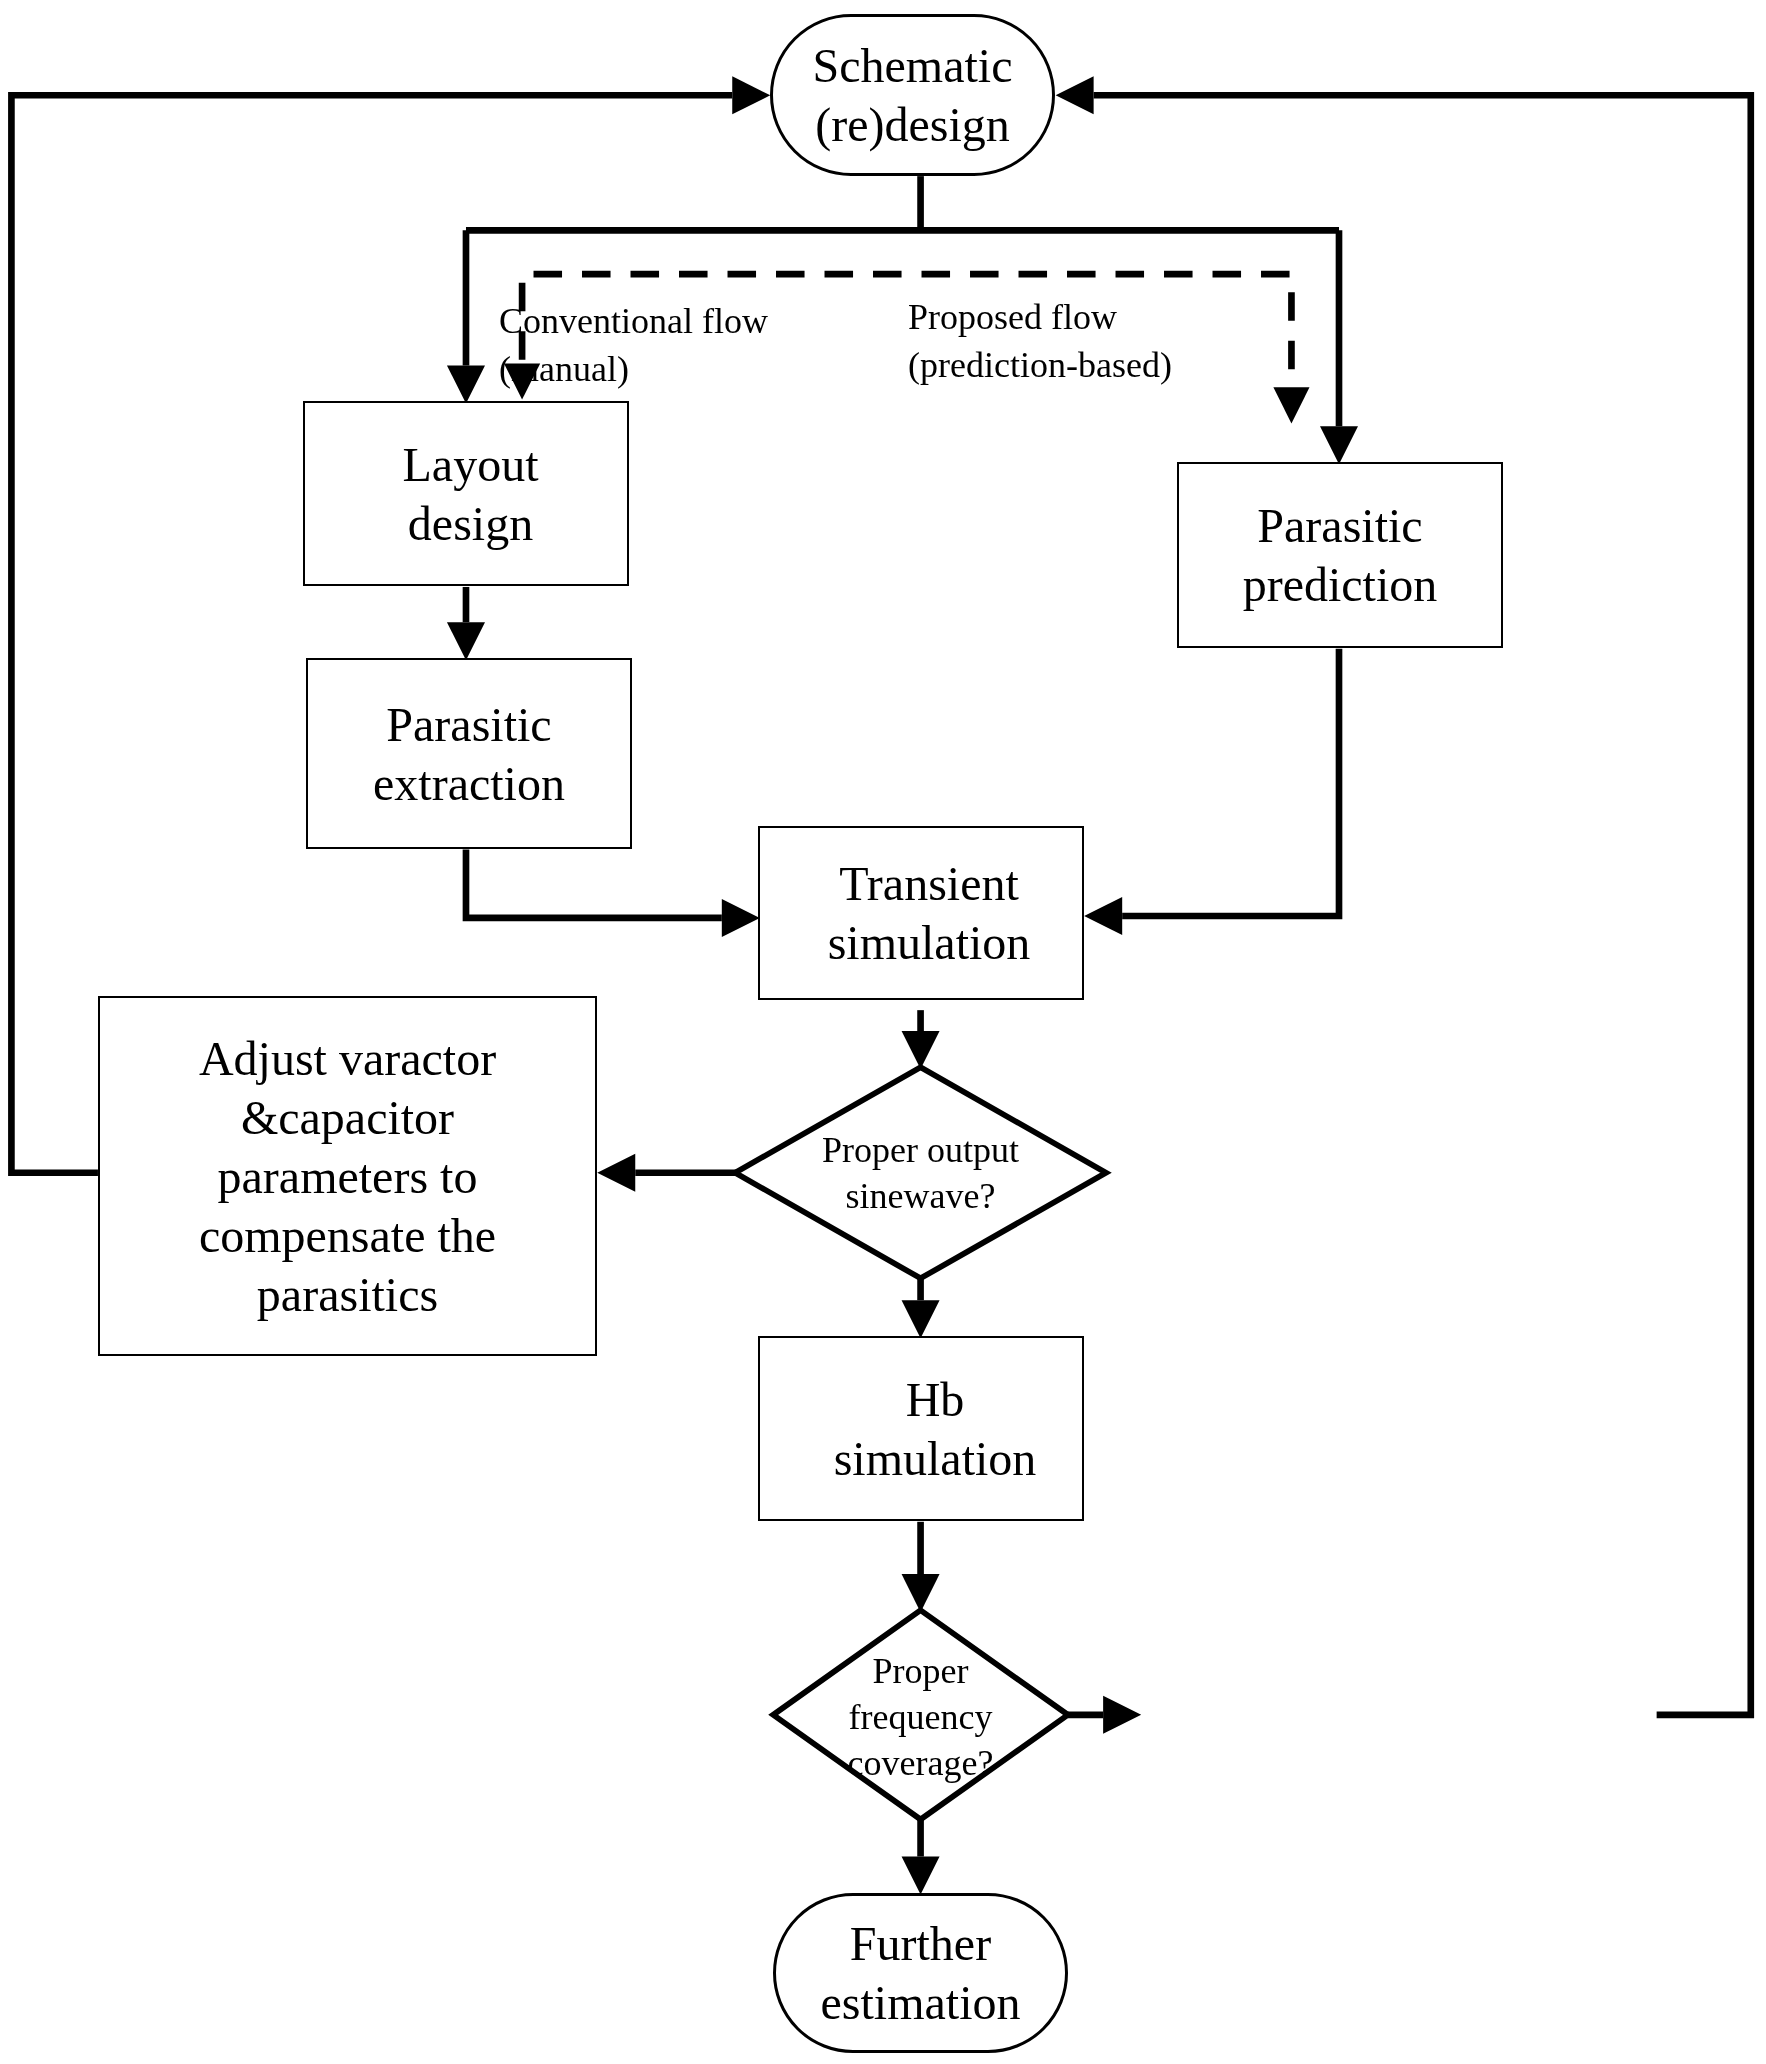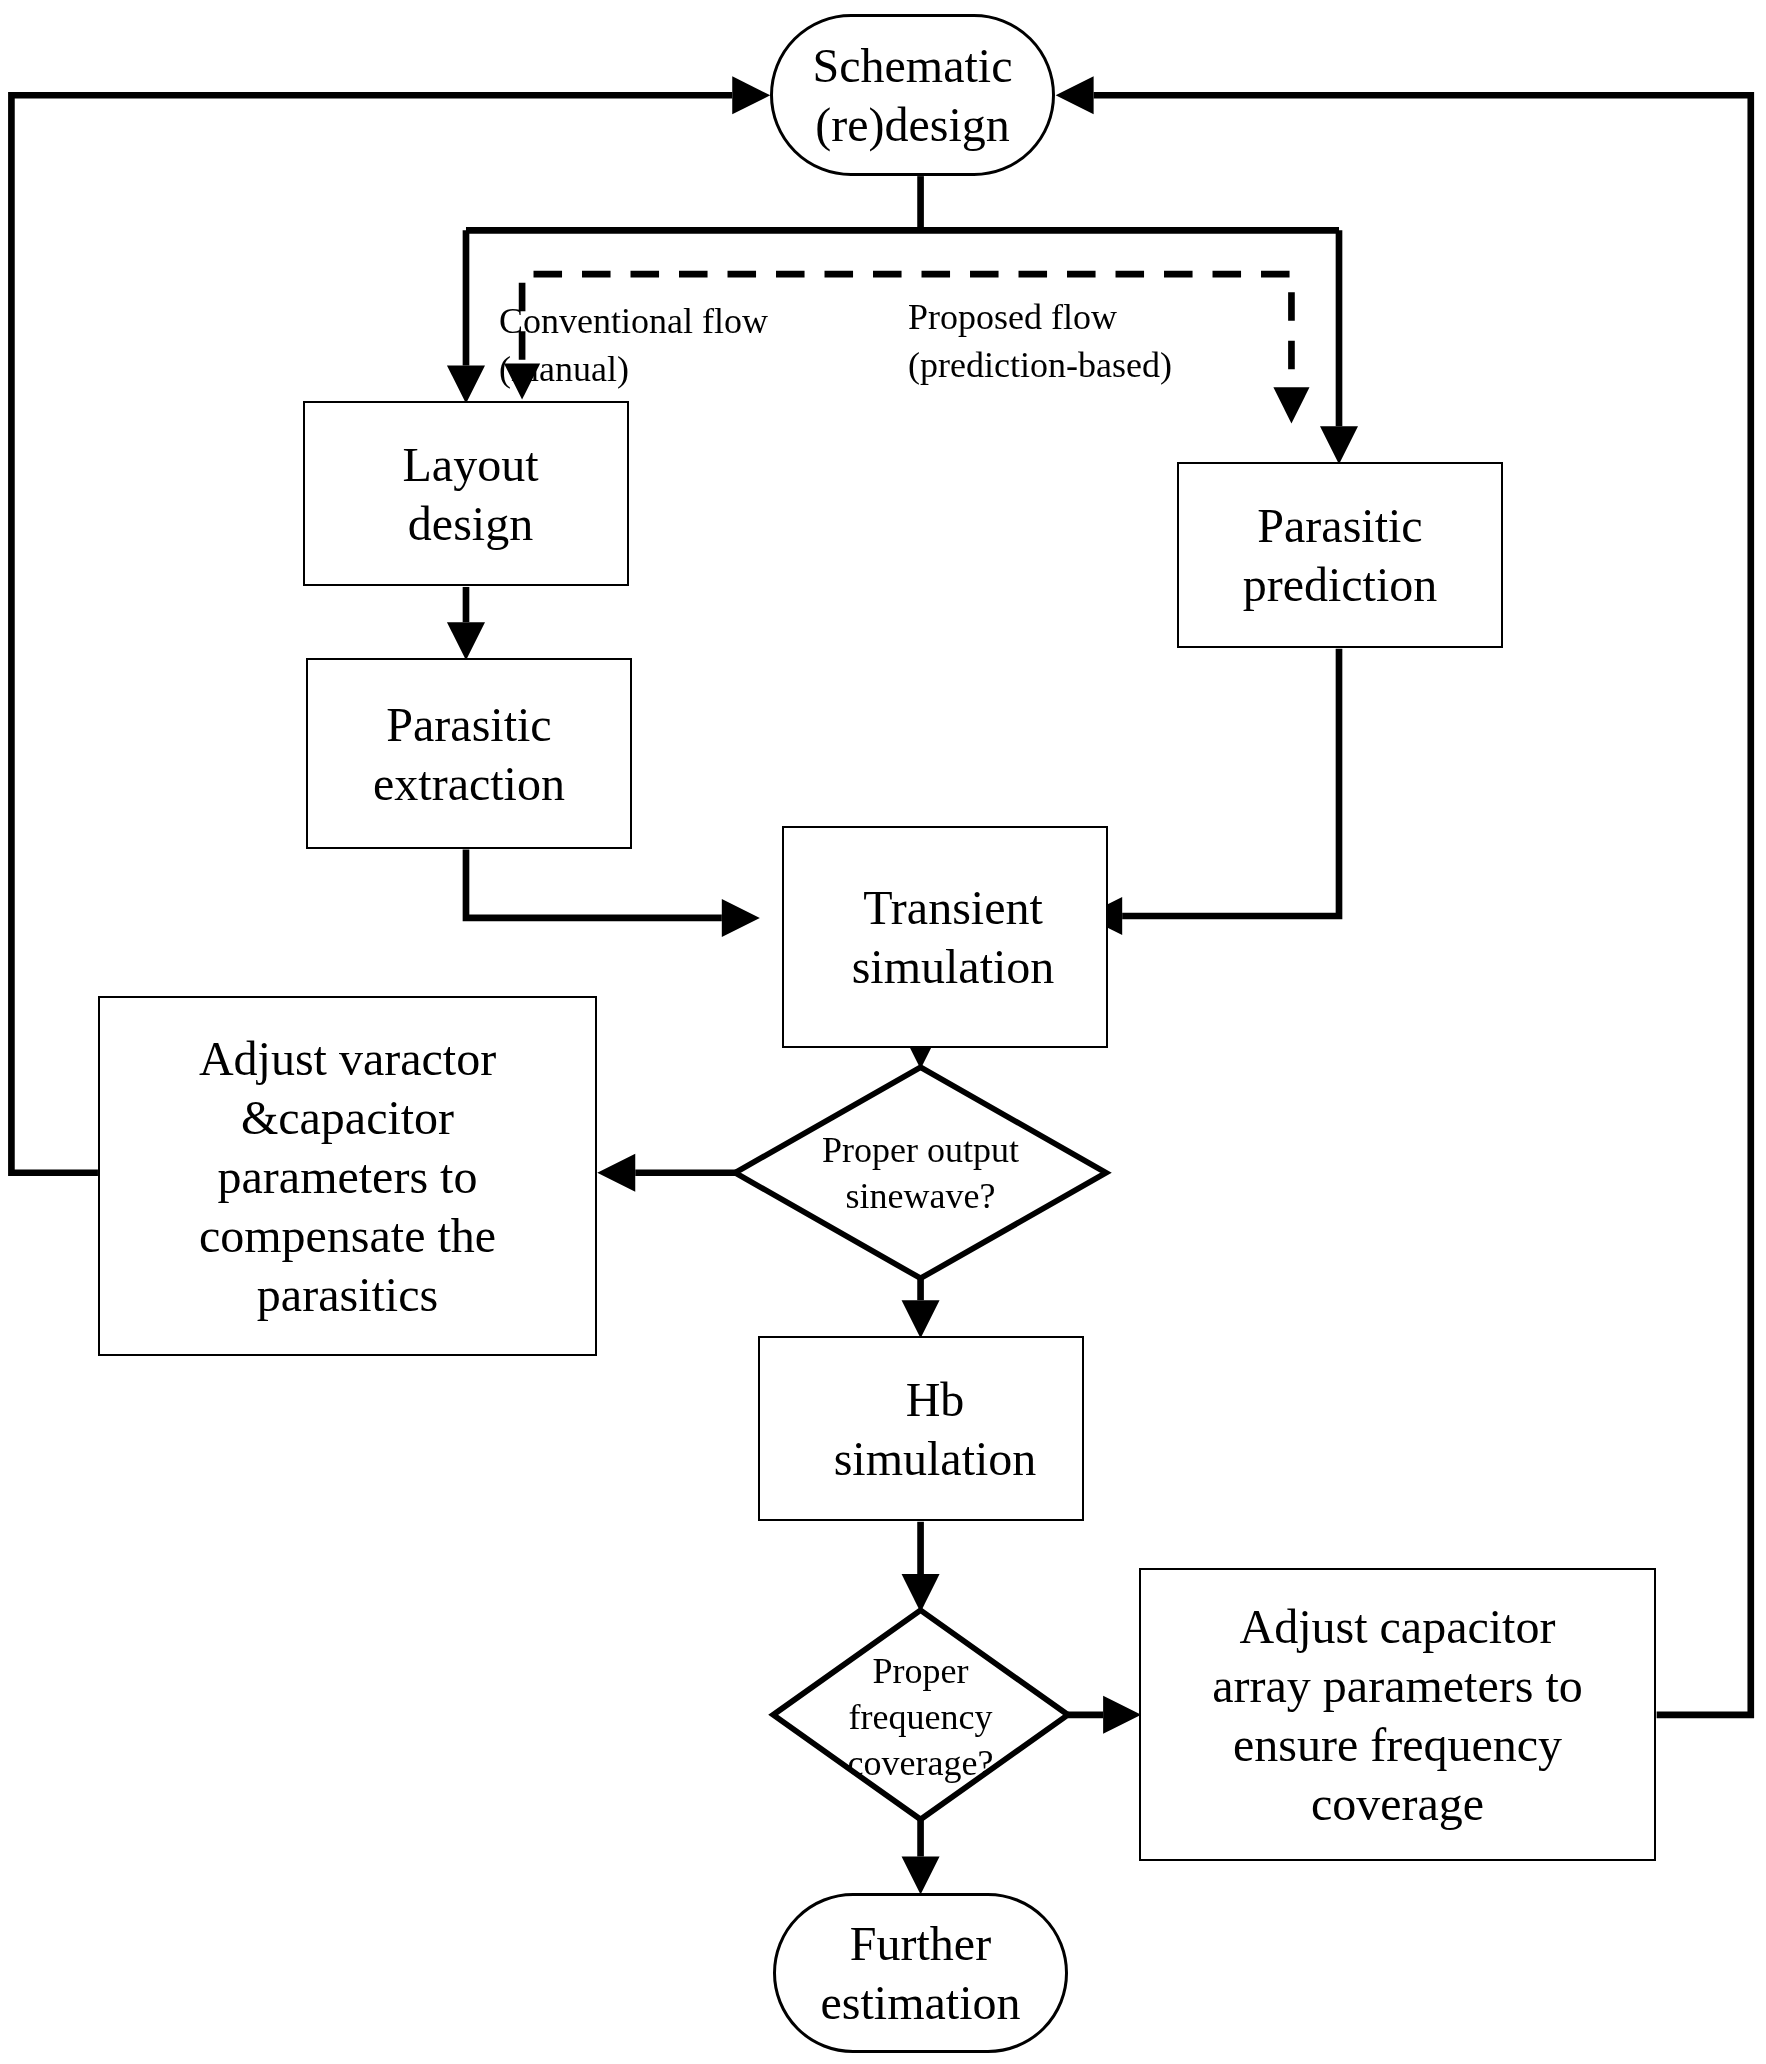--- a/index.html
+++ b/index.html
@@ -111,21 +111,21 @@
   <div class="node" style="left:306px;top:658px;width:326px;height:191px;">
     <span>Parasitic
 extraction</span>
   </div>
 
   <div class="node" style="left:1177px;top:462px;width:326px;height:186px;">
     <span>Parasitic
 prediction</span>
   </div>
 
-  <div class="node" style="left:782px;top:826px;width:326px;height:222px;padding-left:16px;">
+  <div class="node" style="left:758px;top:826px;width:326px;height:174px;padding-left:16px;">
     <span>Transient
 simulation</span>
   </div>
 
   <div class="dlabel" style="left:754px;top:1084px;width:333px;height:177px;">Proper output
 sinewave?</div>
 
   <div class="node" style="left:98px;top:996px;width:499px;height:360px;">
     <span>Adjust varactor
 &amp;capacitor
@@ -136,26 +136,20 @@
 
   <div class="node" style="left:758px;top:1336px;width:326px;height:185px;padding-left:28px;">
     <span>Hb
 simulation</span>
   </div>
 
   <div class="dlabel" style="left:778px;top:1617px;width:285px;height:200px;">Proper
 frequency
 coverage?</div>
 
-  <div class="node" style="left:1139px;top:1568px;width:517px;height:293px;">
-    <span>Adjust capacitor
-array parameters to
-ensure frequency
-coverage</span>
-  </div>
 
   <div class="node terminator" style="left:773px;top:1893px;width:295px;height:160px;">
     <span>Further
 estimation</span>
   </div>
 
 </div>
 
 
 </body></html>

